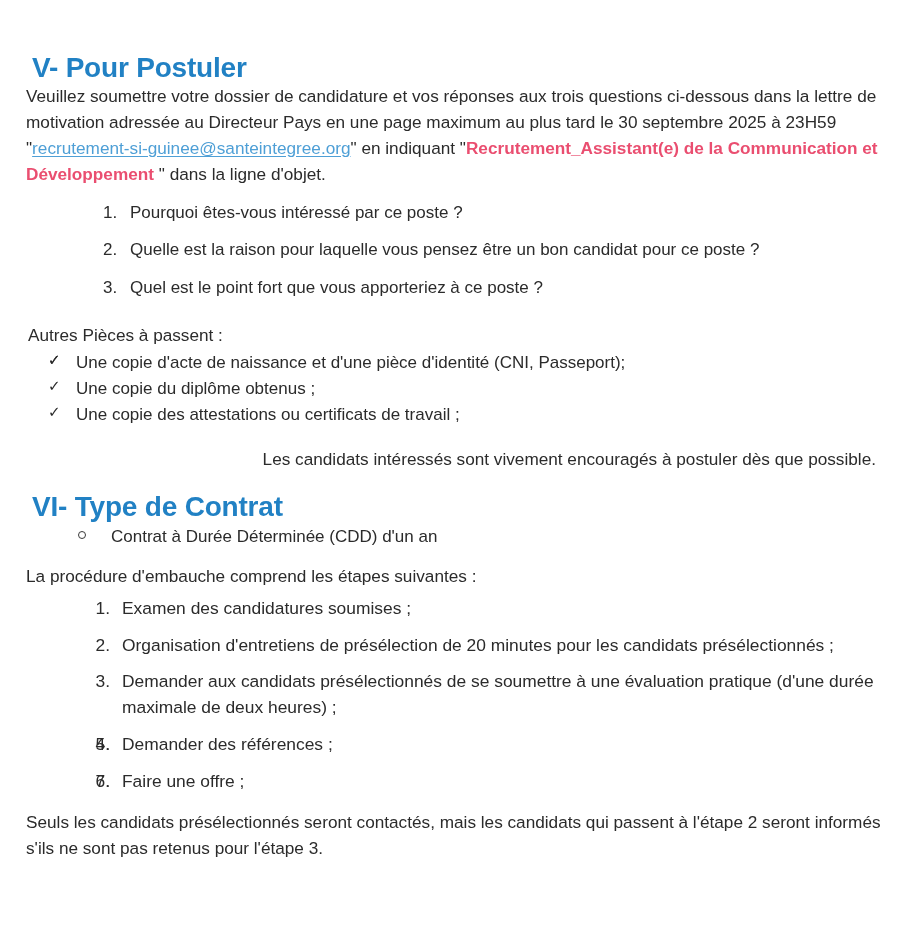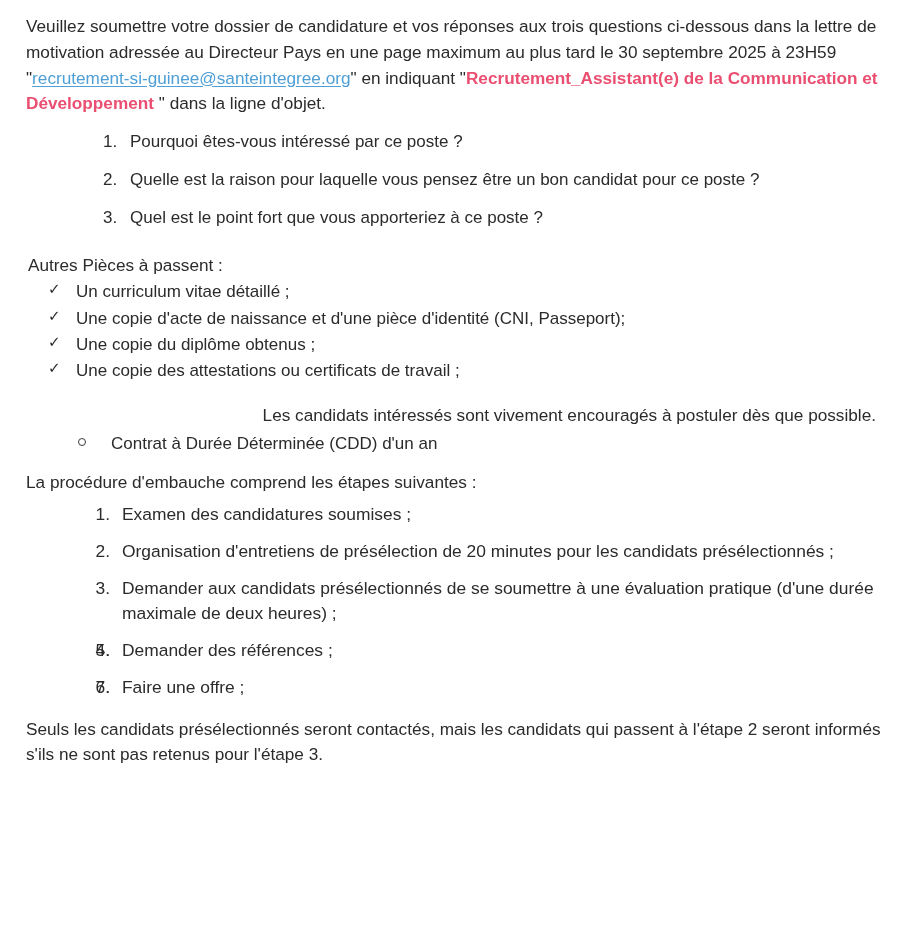--- a/index.html
+++ b/index.html
@@ -40,21 +40,21 @@
 
   
   p.body-text {
     font-size: 17.2px;
     line-height: 1.50;
     margin: 6px 0 0 0;
     color: #2b2b2b;
     text-align: left;
   }
   #p-intro {
-    margin-top: 14px;
+    margin-top: 1px;
     width: 856px;
   }
   #p-encourage {
     margin-top: 20px;
     margin-left: 10px;
     text-align: right;
   }
   #p-autres {
     margin-top: 22px;
     margin-left: 2px;
@@ -164,52 +164,53 @@
   ol.proc-list li.wide .txt {
     display: block;
     width: 800px;
   }
 </style>
 </head>
 <body>
 
 <div class="page">
 
+  <h1 class="section-heading" id="h-postuler">V- Pour Postuler</h1>
 
   <p class="body-text" id="p-intro"><span>Veuillez soumettre votre dossier de candidature et vos réponses aux trois questions ci-dessous dans la lettre de motivation adressée au Directeur Pays en une page maximum au plus tard le 30 septembre 2025 à 23H59 "</span><a class="link-mail" href="#">recrutement-si-guinee@santeintegree.org</a><span>" en indiquant "</span><span class="highlight-pink">Recrutement_Assistant(e) de la Communication et Développement</span><span> " dans la ligne d'objet.</span></p>
 
   <ol class="q-list">
     <li>Pourquoi êtes-vous intéressé par ce poste ?</li>
     <li>Quelle est la raison pour laquelle vous pensez être un bon candidat pour ce poste ?</li>
     <li>Quel est le point fort que vous apporteriez à ce poste ?</li>
   </ol>
 
   <p class="body-text" id="p-autres">Autres Pièces à passent :</p>
 
   <ul class="check-list">
     <li>
       <span class="tick">✓</span>
-      <span>Un curriculum vitae détaillé ;</span>
     </li>
     <li>
       <span class="tick">✓</span>
       <span>Une copie d'acte de naissance et d'une pièce d'identité (CNI, Passeport);</span>
     </li>
     <li>
       <span class="tick">✓</span>
       <span>Une copie du diplôme obtenus ;</span>
     </li>
     <li>
       <span class="tick">✓</span>
       <span>Une copie des attestations ou certificats de travail ;</span>
     </li>
   </ul>
 
   <p class="body-text" id="p-encourage">Les candidats intéressés sont vivement encouragés à postuler dès que possible.</p>
 
+  <h1 class="section-heading" id="h-contrat">VI- Type de Contrat</h1>
 
   <ul class="circle-list">
     <li>
       <span class="ring"></span>
       <span>Contrat à Durée Déterminée (CDD) d'un an</span>
     </li>
   </ul>
 
 
   <p class="body-text" id="p-proc-intro">La procédure d'embauche comprend les étapes suivantes :</p>

